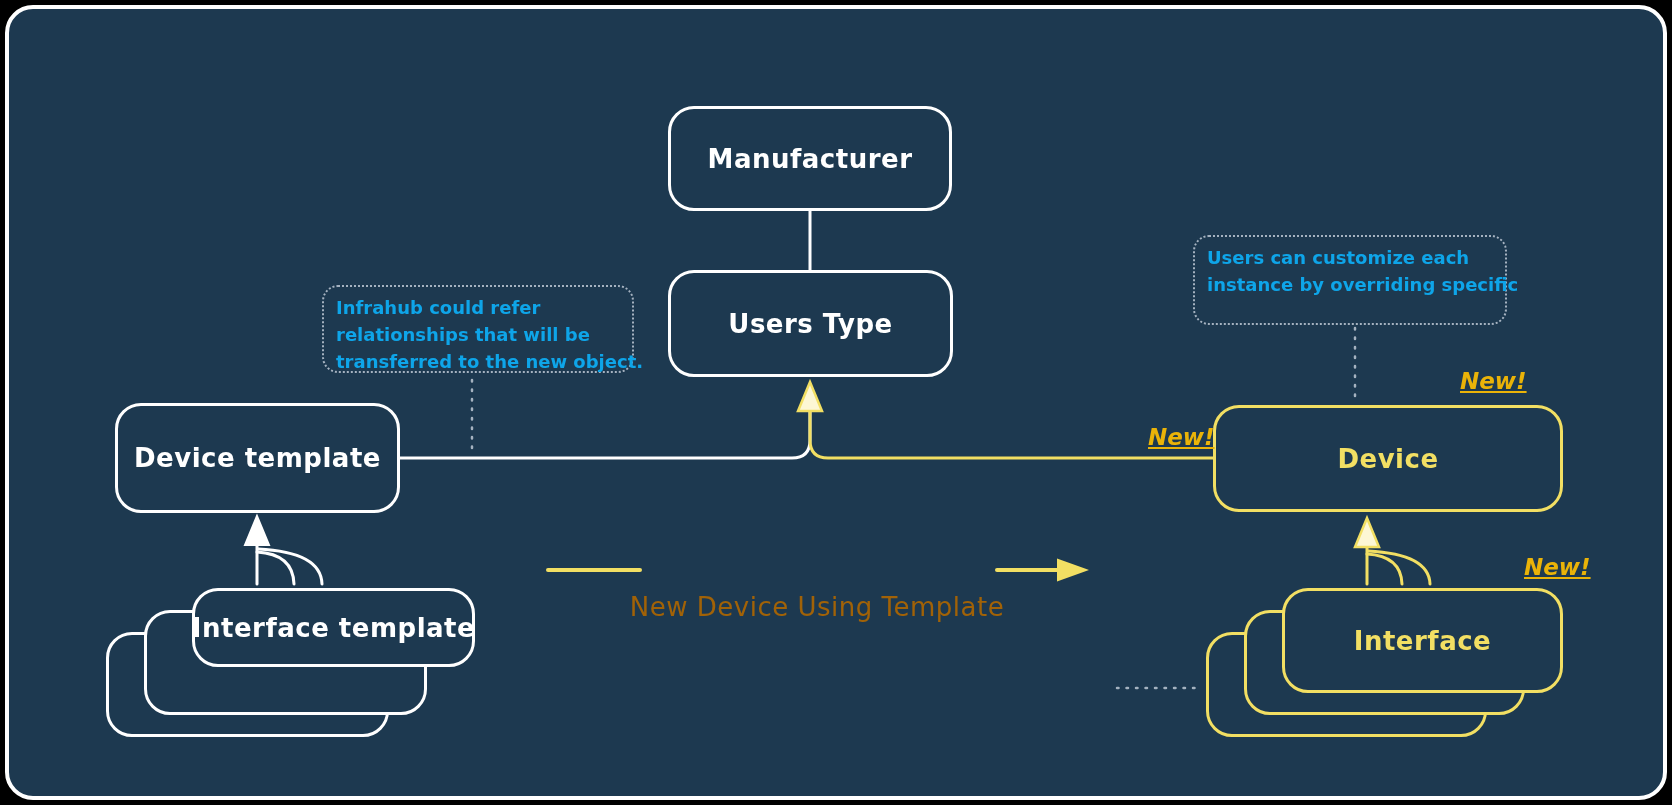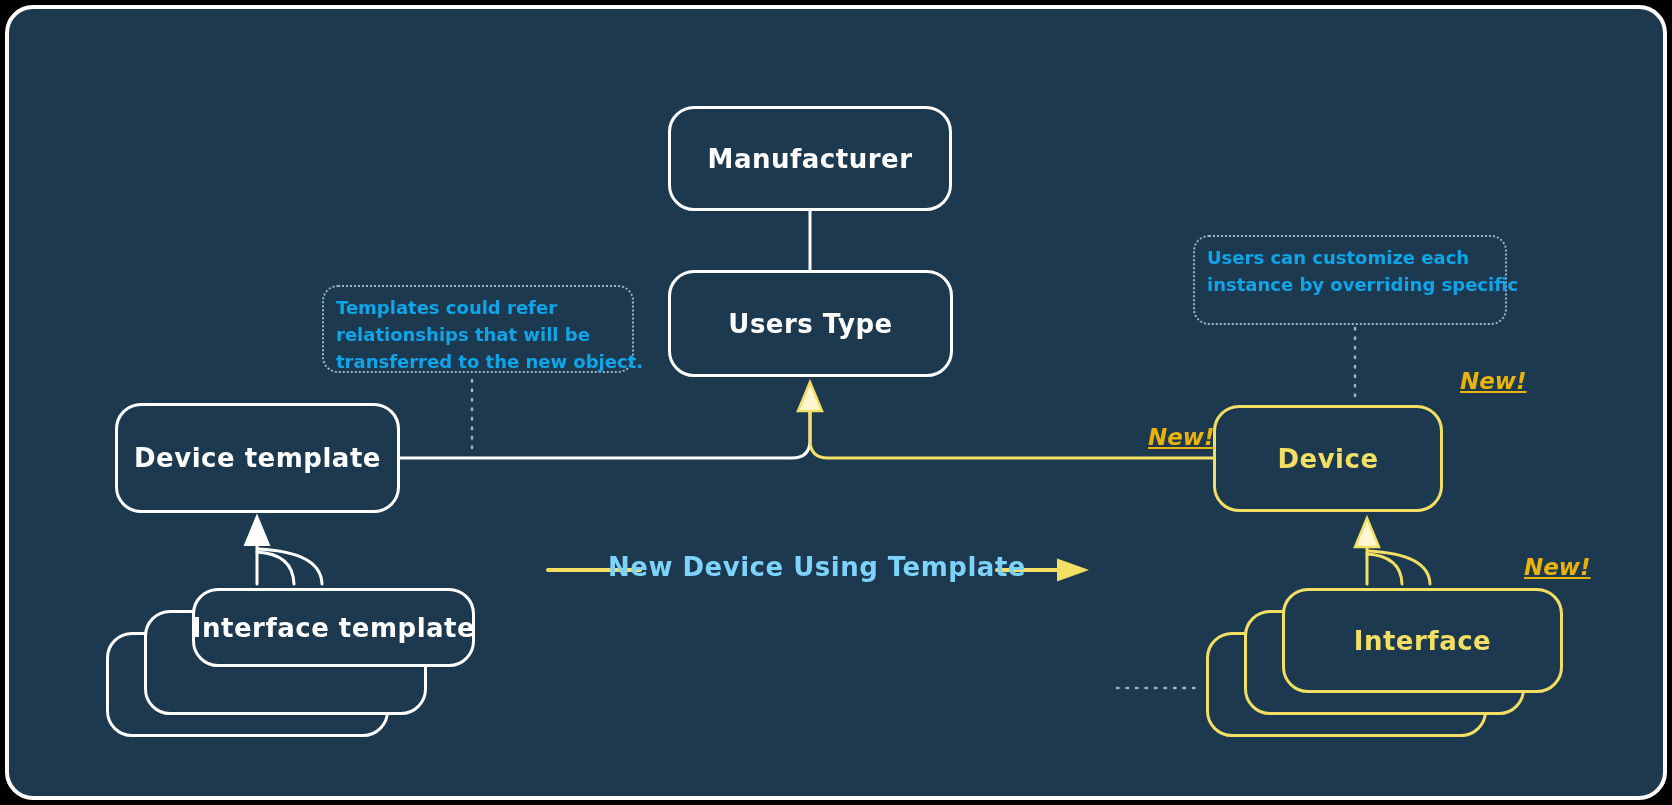--- a/index.html
+++ b/index.html
@@ -38,25 +38,26 @@
     border:2px dotted #a5b2c0;
     border-radius:16px;
     color:#0ea5e9;
     font-size:18px;font-weight:700;
     line-height:27px;
     padding:7px 12px;
   }
   .note .ln{white-space:nowrap;}
   .flow-label{
     position:absolute;
-    color:#7dd3fc;
-    font-size:26px;font-weight:700;
+    color:#a16207;
+    font-size:26px;font-weight:400;
     white-space:nowrap;
     transform:translateX(-50%);
     letter-spacing:0.5px;
+    margin-top:40px;
   }
   .new-badge{
     position:absolute;
     color:#eab308;
     font-size:23px;font-weight:700;font-style:italic;
     white-space:nowrap;
     text-decoration:underline;
   }
 </style>
 </head>
@@ -111,26 +112,26 @@
   </div>
 
   <div class="node" style="left:668px;top:270px;width:285px;height:107px;">
     <span>Users Type</span>
   </div>
 
   <div class="node" style="left:115px;top:403px;width:285px;height:110px;">
     <span>Device template</span>
   </div>
 
-  <div class="node yellow" style="left:1213px;top:405px;width:230px;height:107px;align-items:center;">
+  <div class="node yellow" style="left:1213px;top:405px;width:350px;height:107px;align-items:center;">
     <span>Device</span>
   </div>
 
   <div class="note" style="left:322px;top:285px;width:312px;height:88px;">
-    <div class="ln">Templates could refer</div>
+    <div class="ln">Infrahub could refer</div>
     <div class="ln">relationships that will be</div>
     <div class="ln">transferred to the new object.</div>
   </div>
 
   <div class="note" style="left:1193px;top:235px;width:314px;height:90px;">
     <div class="ln">Users can customize each</div>
     <div class="ln">instance by overriding specific</div>
   </div>
 
 

